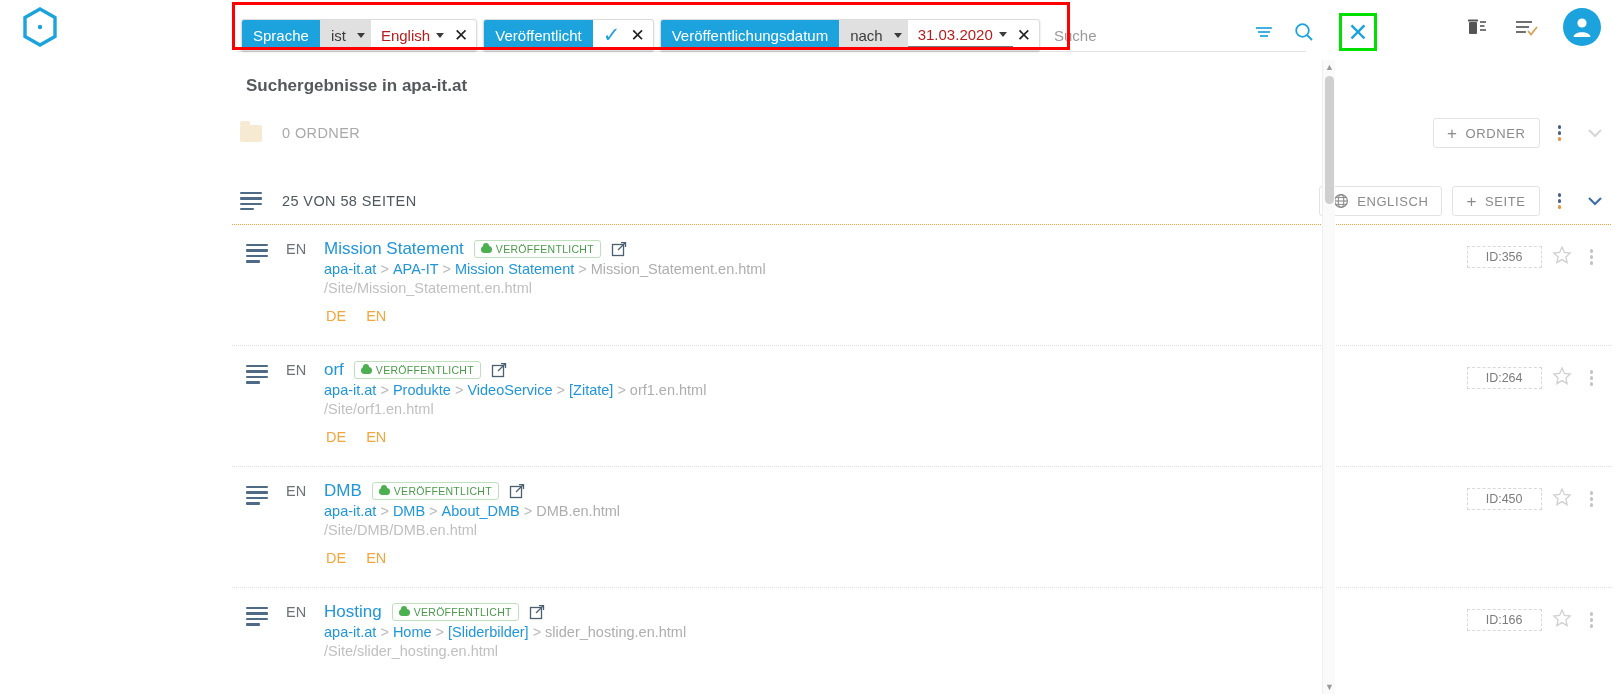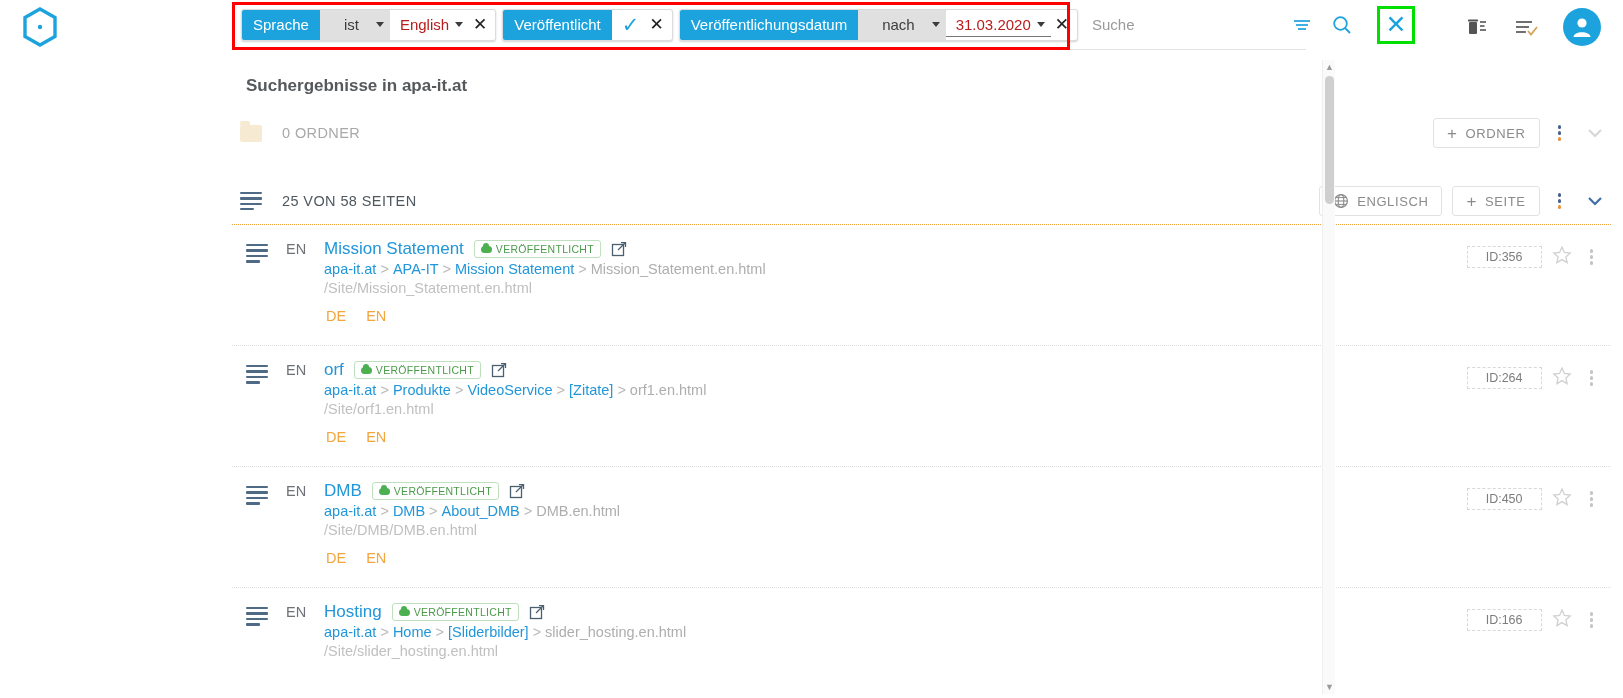--- a/index.html
+++ b/index.html
@@ -27,23 +27,23 @@
     position: absolute;
     left: 232px; top: 2px;
     width: 838px; height: 48px;
     border: 3px solid #ff0000;
     pointer-events: none;
     z-index: 9;
   }
 
   .searchwrap {
     position: absolute;
-    left: 237px; top: 0;
-    width: 1069px; height: 50px;
-    display: flex; align-items: center;
+    left: 237px; top: 12px;
+    width: 1069px; height: 40px;
+    display: flex; align-items: flex-end;
     background: #fff;
     border-bottom: 1px solid #e3e3e3;
   }
   .chips { display: flex; align-items: center; gap: 6px; padding-left: 4px; }
 
   .chip {
     display: flex; align-items: center;
     height: 32px;
     background: #fff;
     border: 1px solid #dcdcdc;
@@ -56,23 +56,23 @@
     background: #1ca3dd;
     color: #fff;
     padding: 0 11px;
     height: 100%;
     display: flex; align-items: center;
     white-space: nowrap;
   }
   .chip-op {
     background: #e0e0e0;
     color: #3c3c3c;
-    padding: 0 6px 0 24px;
+    padding: 0 6px 0 11px;
     height: 100%;
-    display: flex; align-items: center; gap: 17px;
+    display: flex; align-items: center; gap: 11px;
     white-space: nowrap;
   }
   .chip-val {
     color: #b91c1c;
     padding: 0 6px 0 10px;
     height: 100%;
     display: flex; align-items: center; gap: 6px;
     white-space: nowrap;
   }
   .chip-val.underlined { border-bottom: 1px solid #777; margin: 4px 0; height: 24px; }

